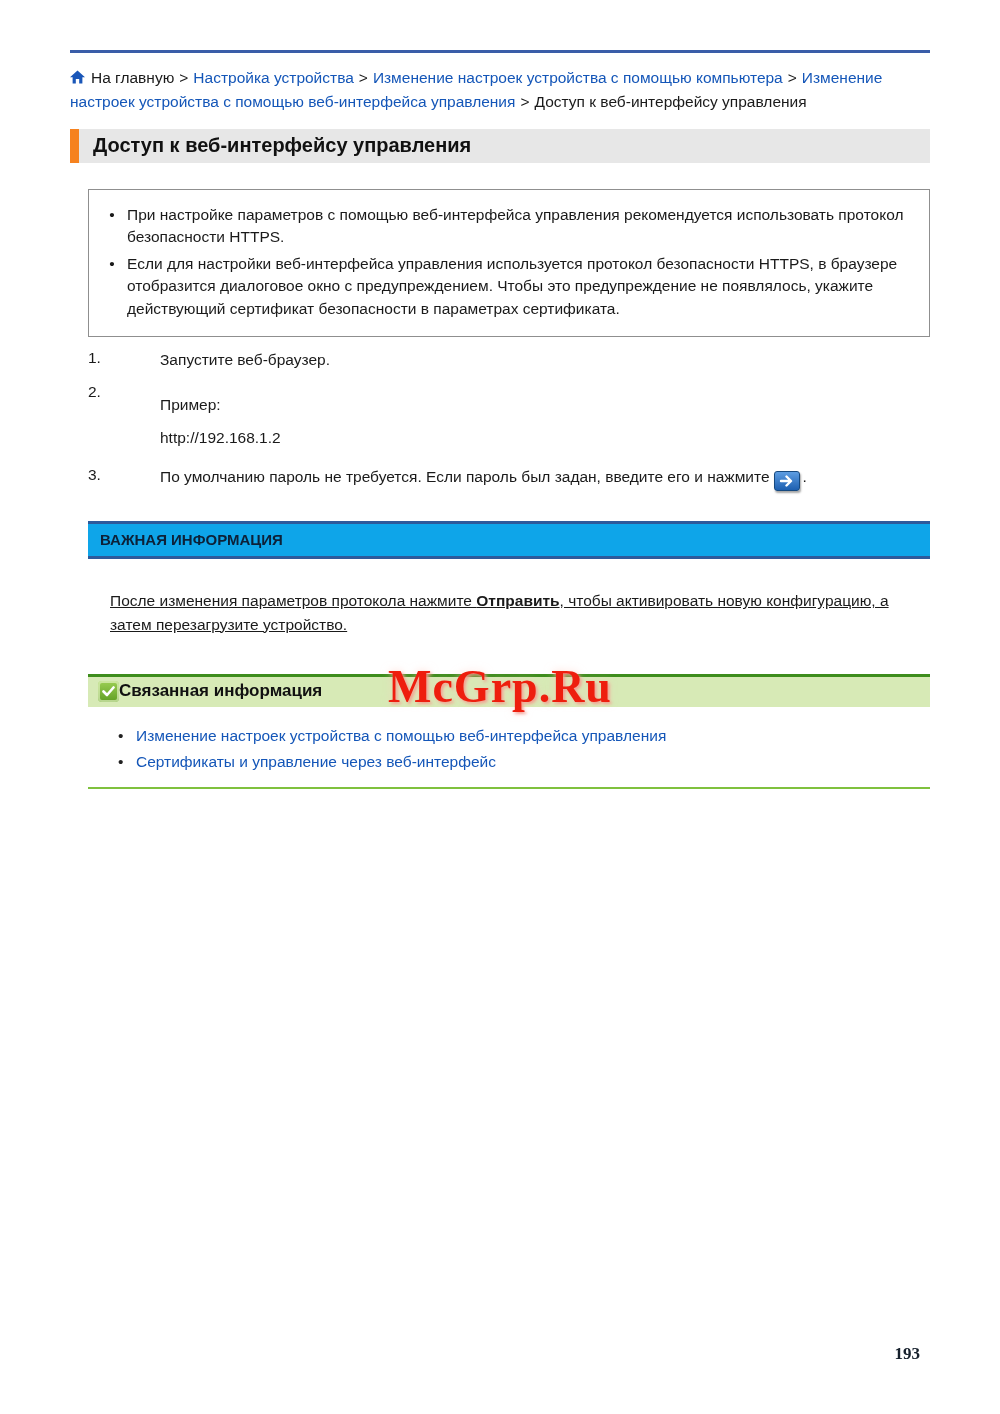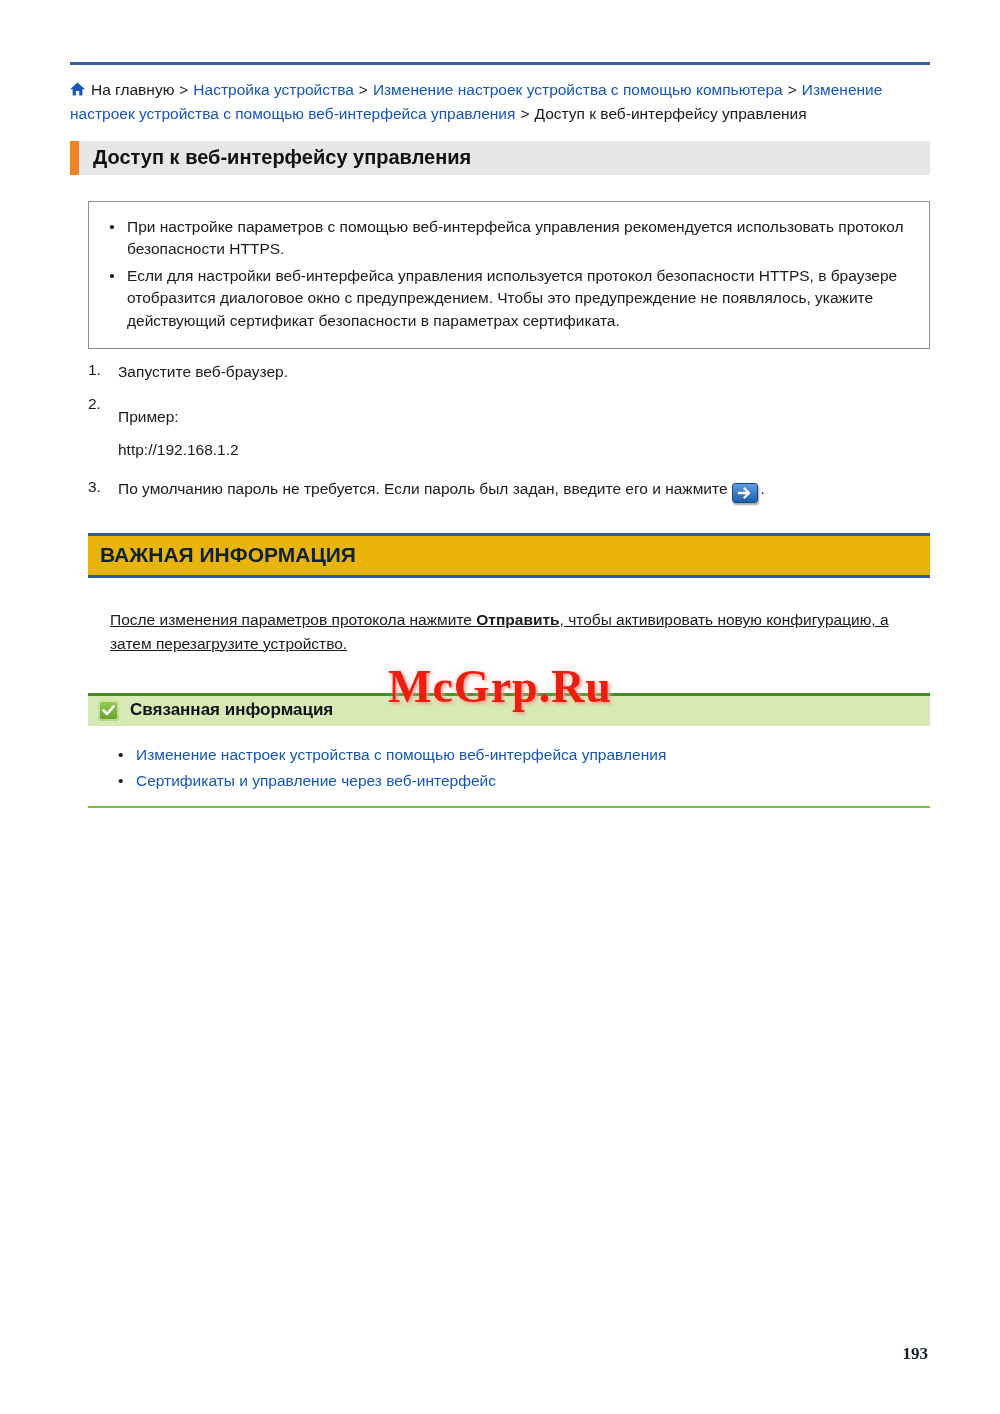--- a/index.html
+++ b/index.html
@@ -9,21 +9,21 @@
     color: #1a1a1a;
     width: 1000px;
   }
   .page {
     position: relative;
     width: 1000px;
     height: 1414px;
     background: #ffffff;
     overflow: hidden;
   }
-  .content { padding: 12px 70px; }
+  .content { padding: 0 70px; }
 
   .top-rule {
     margin-top: 50px;
     height: 3px;
     background: #3a5da8;
   }
 
   
   .breadcrumb {
     margin-top: 13px;
@@ -74,65 +74,64 @@
     font-size: 15.5px;
     line-height: 1.45;
   }
   .note-row { display: flex; margin: 4px 0; }
   .note-bullet { width: 30px; text-align: center; flex: none; }
 
   
   .steps { margin-top: 12px; font-size: 15.5px; }
   .step { display: flex; margin-top: 11px; }
   .step-num { width: 30px; flex: none; }
-  .step-body { flex: 1; line-height: 1.45; }
+  .step-body { flex: 1; line-height: 1.45; margin-left: 42px; }
   .step-extra { margin-top: 11px; }
 
   .submit-icon {
     display: inline-flex;
     width: 26px; height: 20px;
     background: linear-gradient(#5d9de2, #1d5fb0);
     border: 1px solid #16497f;
     border-radius: 3px;
     align-items: center;
     justify-content: center;
     vertical-align: -5px;
     margin: 0 3px 0 4px;
     box-shadow: 1px 2px 2px rgba(0,0,0,.35);
   }
 
   .after-steps { margin-top: 26px; font-size: 15.5px; }
 
   
   .imp-header {
     margin-top: 30px;
-    background: #eab308;
+    background: #0ea5e9;
     border-top: 3px solid #2d5a9b;
     border-bottom: 3px solid #2d5a9b;
     padding: 7px 12px 8px 12px;
-    font-size: 21px;
+    font-size: 15px;
     font-weight: bold;
     color: #0d2138;
   }
   .imp-body {
     padding: 15px 0 0 22px;
     font-size: 15.5px;
     line-height: 1.5;
     text-decoration: underline;
   }
 
   
   .rel-header {
     margin-top: 38px;
     background: #d7eab6;
     border-top: 3px solid #3e8d1d;
     padding: 4px 10px 5px 10px;
     display: flex;
     align-items: center;
-    gap: 11px;
   }
   .check-icon {
     width: 21px; height: 21px;
     border-radius: 4px;
     background: linear-gradient(#9ccf55, #5f9e22);
     box-shadow: inset 0 0 0 2px rgba(230,245,200,.65);
     display: flex; align-items: center; justify-content: center;
     flex: none;
   }
   .rel-title { font-size: 17px; font-weight: bold; color: #111; }
@@ -153,21 +152,21 @@
     font-size: 46px;
     letter-spacing: 1px;
     color: #ee1e0e;
     text-shadow: 2px 2px 3px rgba(244,150,140,.85), 0 0 8px rgba(255,200,190,.6);
     z-index: 6;
     white-space: nowrap;
   }
 
   .page-number {
     position: absolute;
-    right: 72px;
+    right: 80px;
     bottom: 50px;
     font-family: "Liberation Serif", serif;
     font-weight: bold;
     font-size: 17px;
     color: #16202c;
   }
 </style>
 </head>
 <body>
 

